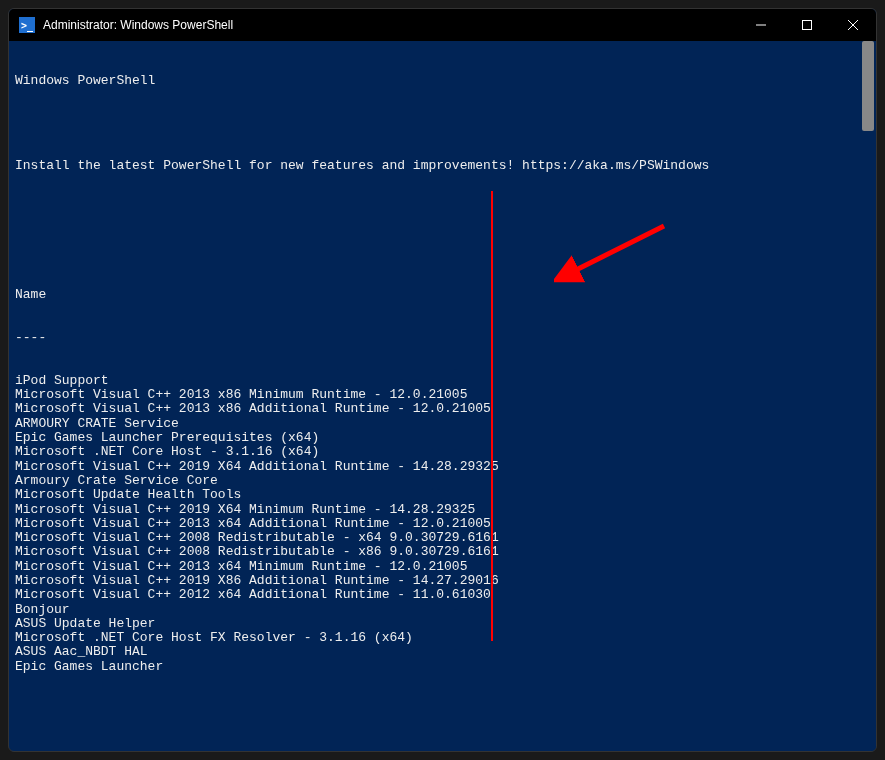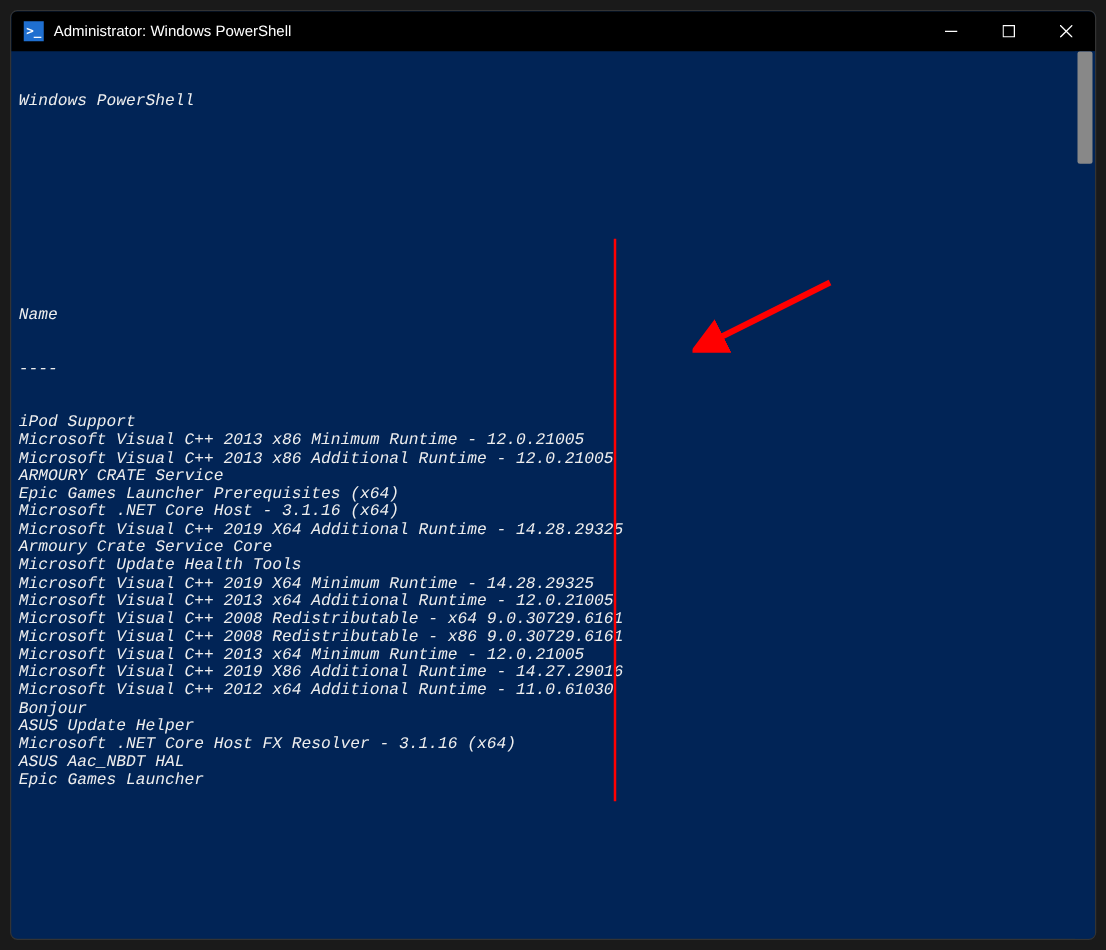--- a/index.html
+++ b/index.html
@@ -56,21 +56,20 @@
     align-items: center;
     justify-content: center;
     color: #fff;
   }
   .win-btn svg { width: 10px; height: 10px; stroke: #fff; stroke-width: 1; fill: none; }
   .terminal-wrap {
     flex: 1;
     display: flex;
     position: relative;
     overflow: hidden;
-    font-style: italic;
   }
   .terminal {
     flex: 1;
     padding: 4px 6px;
     color: #eee;
     line-height: 1.1;
     white-space: pre;
     overflow: hidden;
   }
   .terminal div { min-height: 14.3px; }
@@ -133,20 +132,21 @@
           <line x1="0" y1="0" x2="10" y2="10"></line>
           <line x1="10" y1="0" x2="0" y2="10"></line>
         </svg>
     </div>
   </div>
 
   <div class="terminal-wrap">
     <div class="terminal">
       <div>Windows PowerShell</div>
       <div>&nbsp;</div>
+      <div>Install the latest PowerShell for new features and improvements! https://aka.ms/PSWindows</div>
       <div>&nbsp;</div>
       <div>&nbsp;</div>
       <div>Name</div>
       <div>----</div>
       <div id="rows-container"><div>iPod Support</div><div>Microsoft Visual C++ 2013 x86 Minimum Runtime - 12.0.21005</div><div>Microsoft Visual C++ 2013 x86 Additional Runtime - 12.0.21005</div><div>ARMOURY CRATE Service</div><div>Epic Games Launcher Prerequisites (x64)</div><div>Microsoft .NET Core Host - 3.1.16 (x64)</div><div>Microsoft Visual C++ 2019 X64 Additional Runtime - 14.28.29325</div><div>Armoury Crate Service Core</div><div>Microsoft Update Health Tools</div><div>Microsoft Visual C++ 2019 X64 Minimum Runtime - 14.28.29325</div><div>Microsoft Visual C++ 2013 x64 Additional Runtime - 12.0.21005</div><div>Microsoft Visual C++ 2008 Redistributable - x64 9.0.30729.6161</div><div>Microsoft Visual C++ 2008 Redistributable - x86 9.0.30729.6161</div><div>Microsoft Visual C++ 2013 x64 Minimum Runtime - 12.0.21005</div><div>Microsoft Visual C++ 2019 X86 Additional Runtime - 14.27.29016</div><div>Microsoft Visual C++ 2012 x64 Additional Runtime - 11.0.61030</div><div>Bonjour</div><div>ASUS Update Helper</div><div>Microsoft .NET Core Host FX Resolver - 3.1.16 (x64)</div><div>ASUS Aac_NBDT HAL</div><div>Epic Games Launcher</div></div>
       
       
       
     </div>
 

